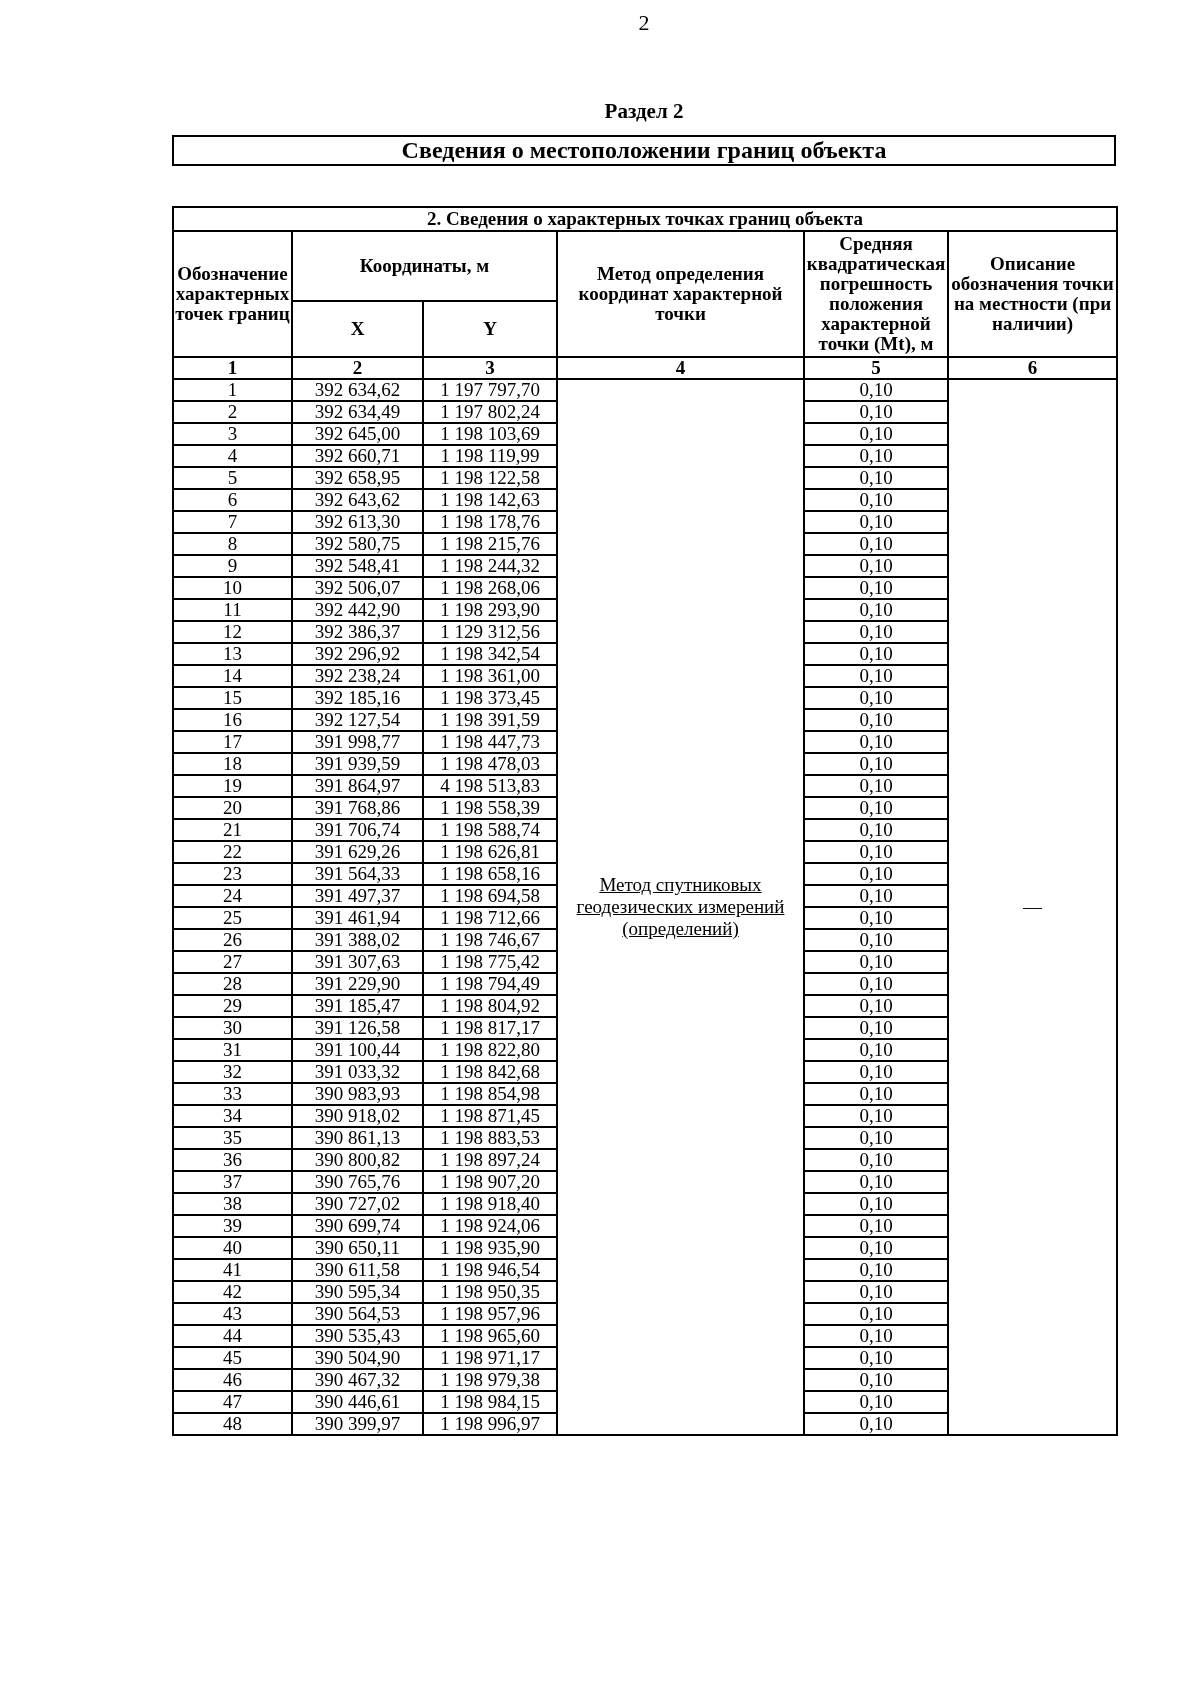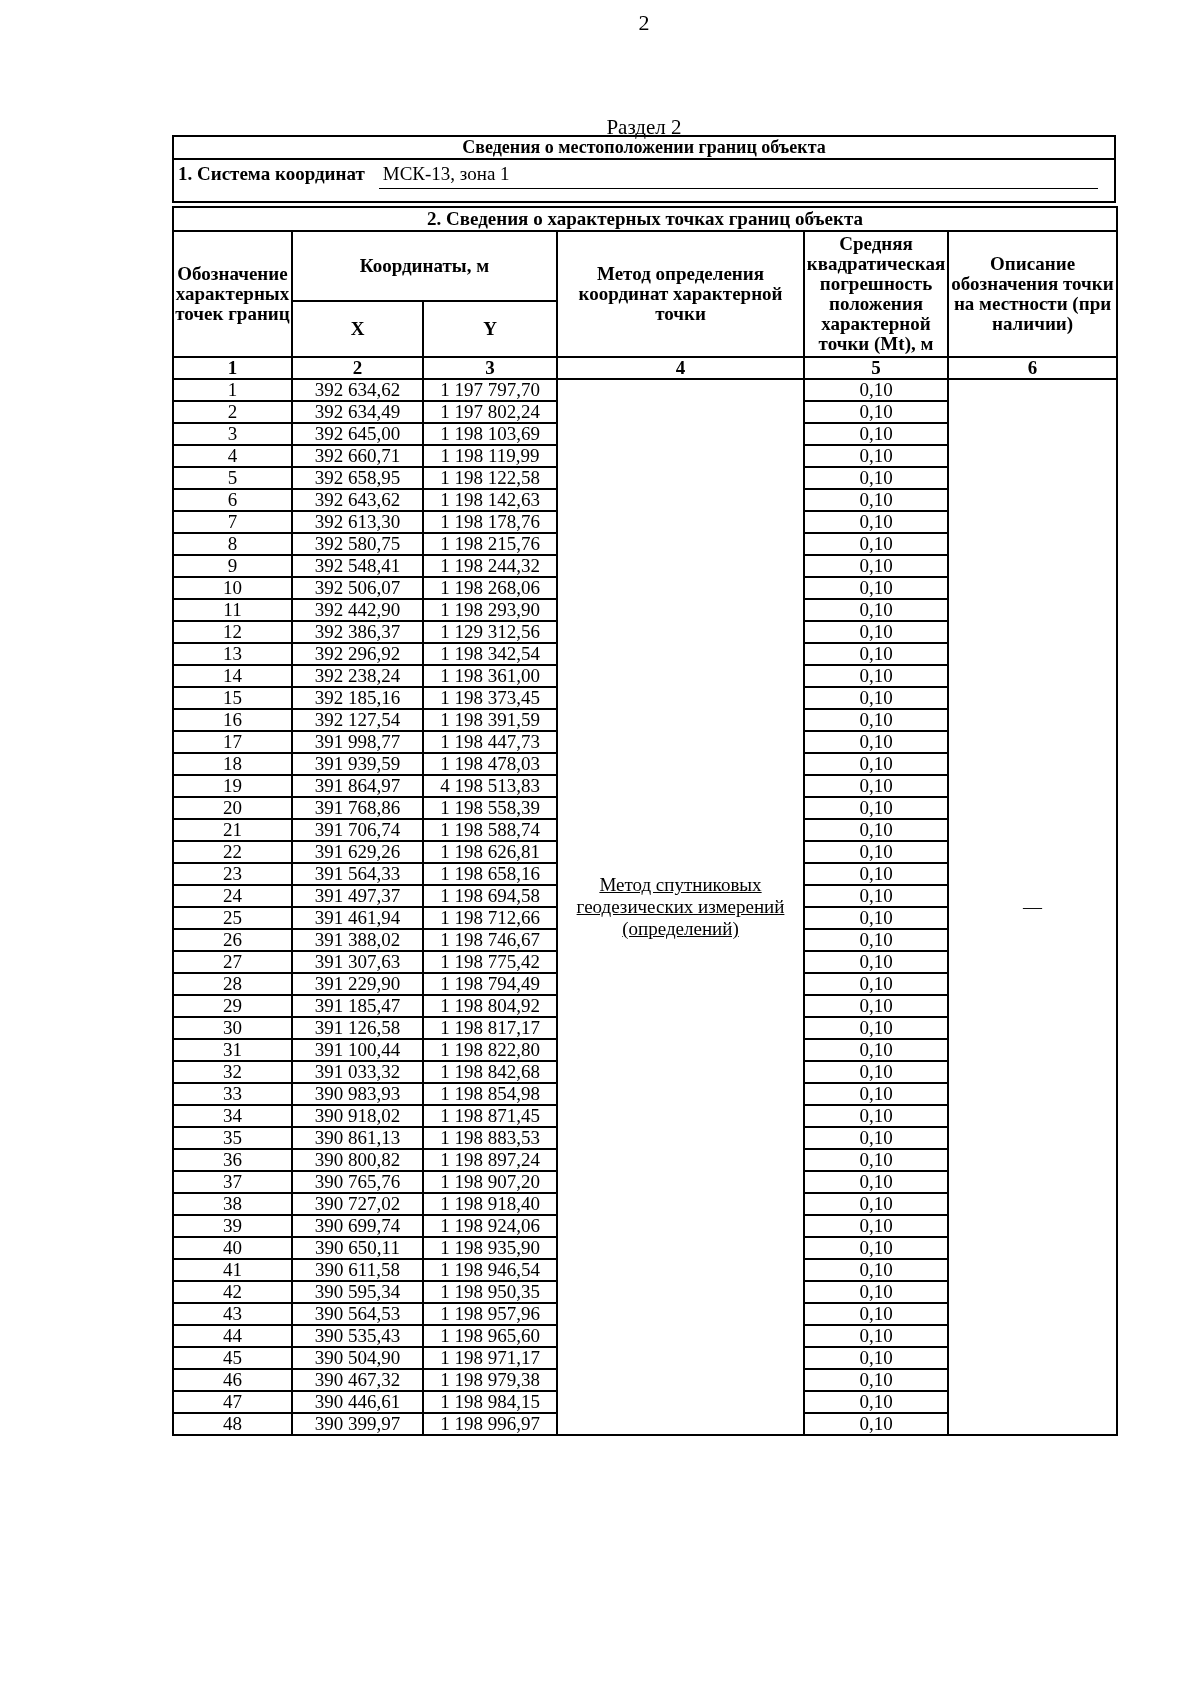--- a/index.html
+++ b/index.html
@@ -13,23 +13,23 @@
     color: #000;
   }
   .page-num-wrap {
     position: absolute;
     top: 10px; left: 172px; width: 944px;
     text-align: center;
     font-size: 22px;
   }
   .razdel {
     position: absolute;
-    top: 115px; left: 172px; width: 944px;
+    top: 99px; left: 172px; width: 944px;
     text-align: center;
-    font-weight: normal;
+    font-weight: bold;
     font-size: 21px;
   }
   table {
     border-collapse: separate;
     border-spacing: 0;
     border: 1px solid #000;
     table-layout: fixed;
   }
   td {
     border: 1px solid #000;
@@ -37,21 +37,21 @@
     padding: 0;
     text-align: center;
     vertical-align: middle;
     overflow: hidden;
   }
   
   .t1 { position: absolute; top: 135px; left: 172px; width: 944px; }
   .t1 .t1-title td {
     height: 23px;
     font-weight: bold;
-    font-size: 18px;
+    font-size: 24px;
   }
   .t1 .t1-body td {
     height: 43px;
     vertical-align: top;
     text-align: left;
   }
   .coord-row {
     display: flex;
     align-items: flex-start;
     padding: 3px 4px 0 4px;
@@ -110,28 +110,20 @@
 <div class="page">
 
   <div class="page-num-wrap">2</div>
 
   <div class="razdel">Раздел 2</div>
 
   <table class="t1">
     <tbody>
         <tr class="t1-title">
       <td>Сведения о местоположении границ объекта</td>
-    </tr>
-    <tr class="t1-body">
-      <td>
-        <div class="coord-row">
-          <span class="lbl">1. Система координат</span>
-          <span class="val">МСК-13, зона 1</span>
-        </div>
-      </td>
     </tr>
   </tbody>
     </table>
 
   <table class="t2">
     <colgroup>
       <col style="width:119px">
       <col style="width:131px">
       <col style="width:134px">
       <col style="width:247px">

